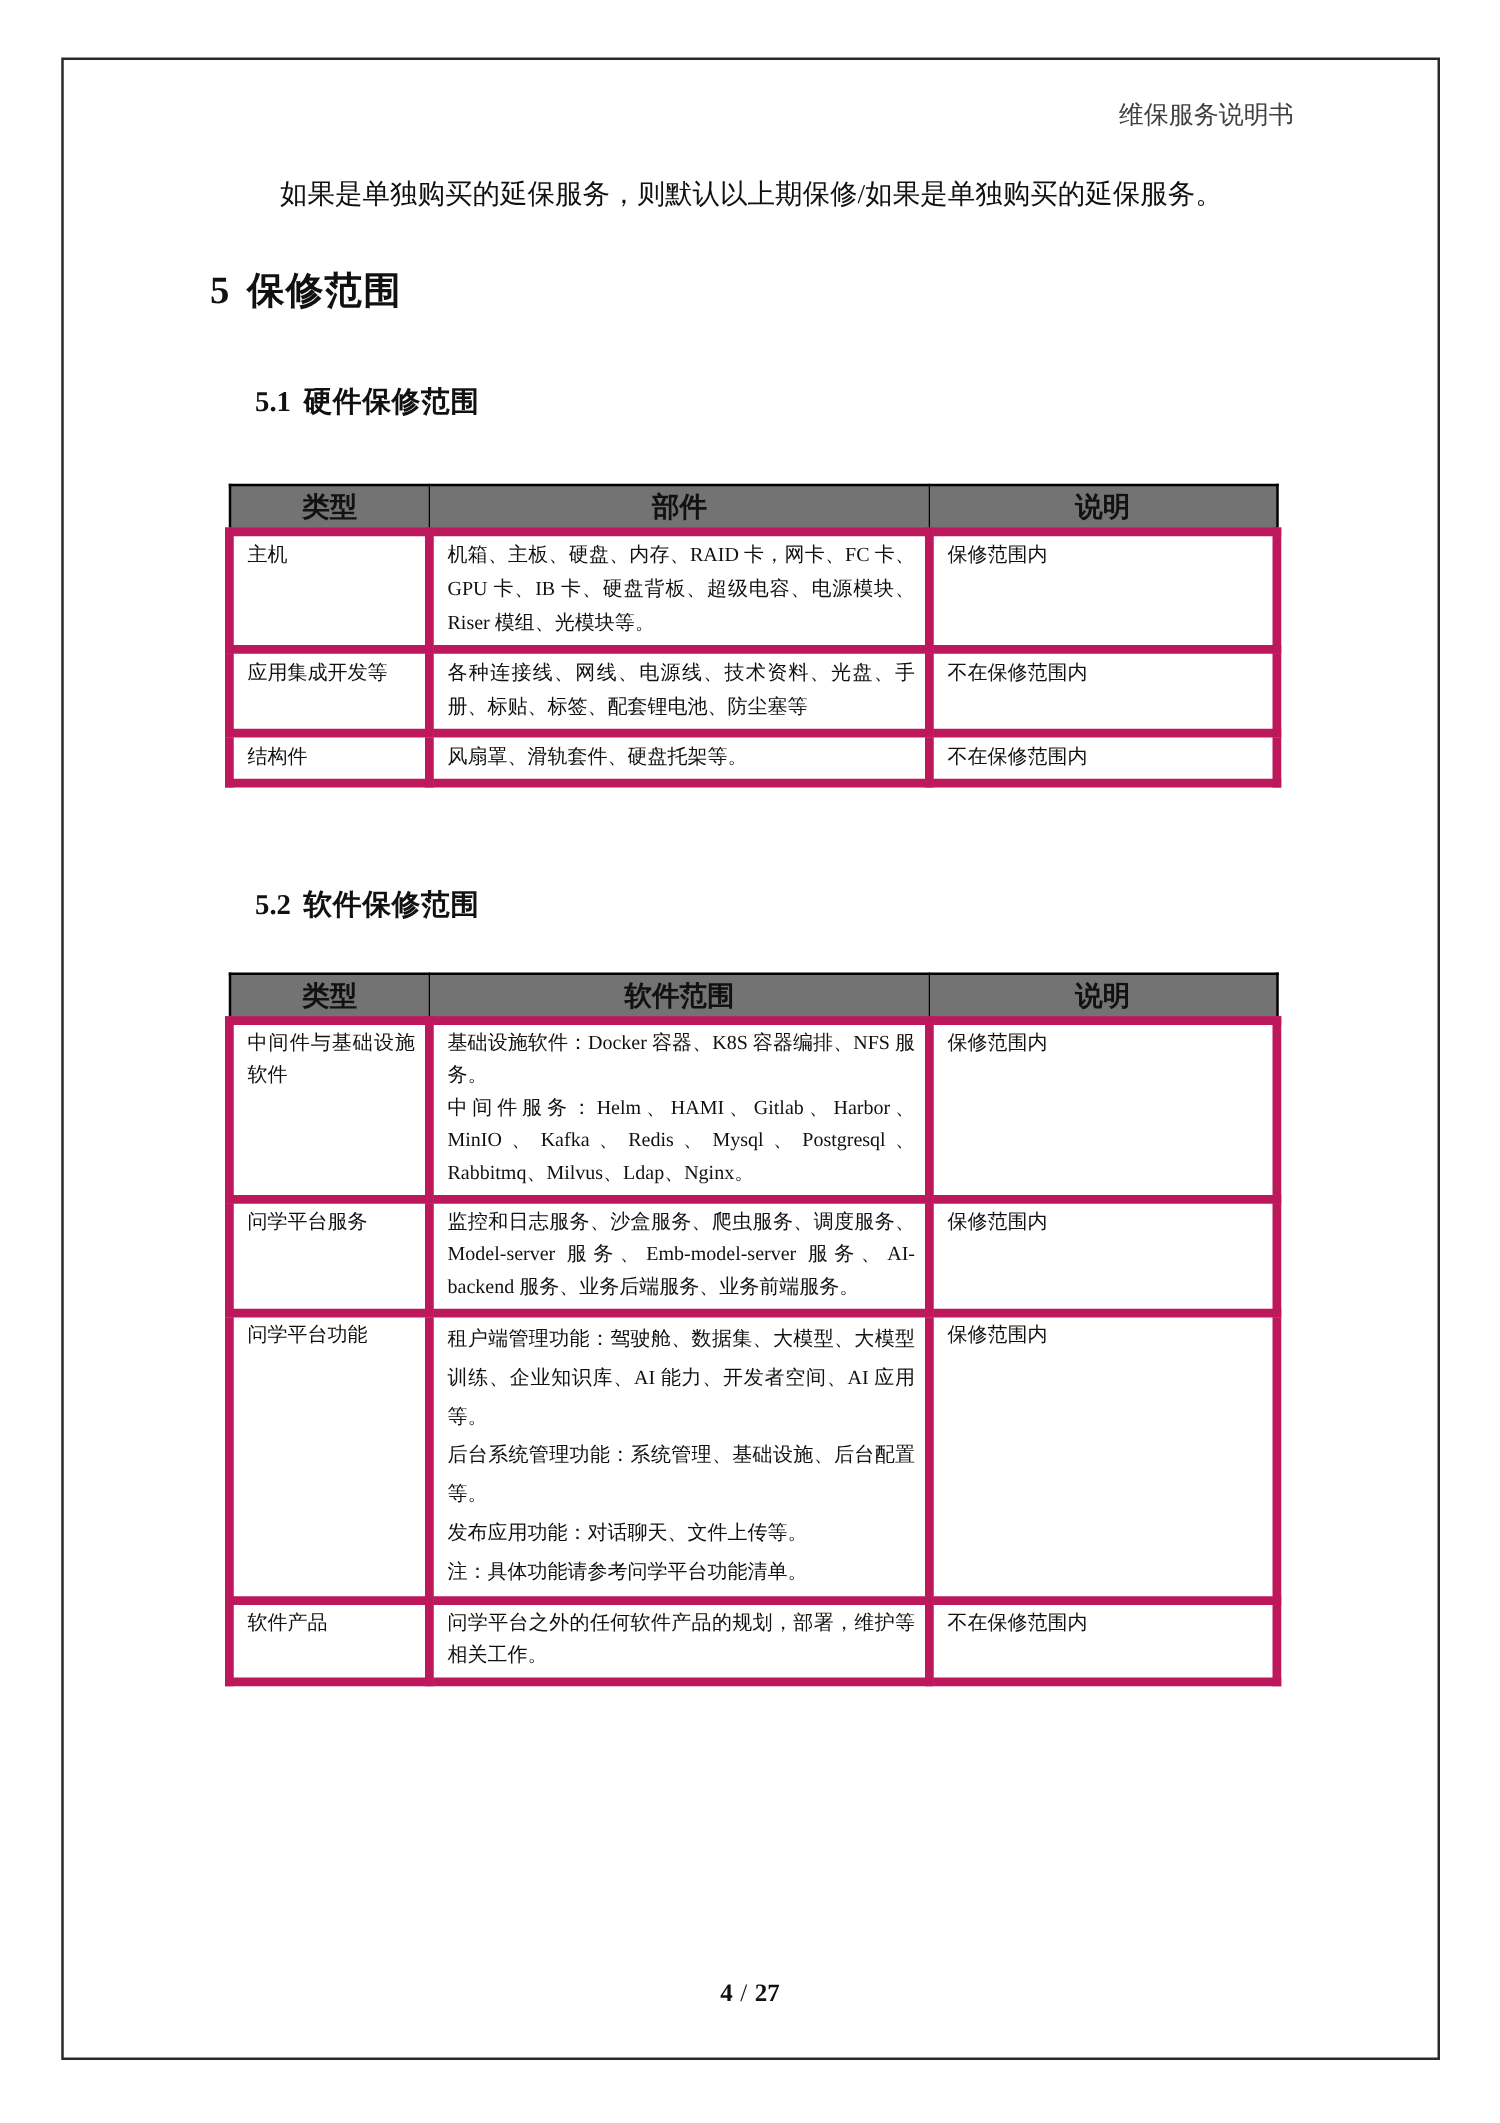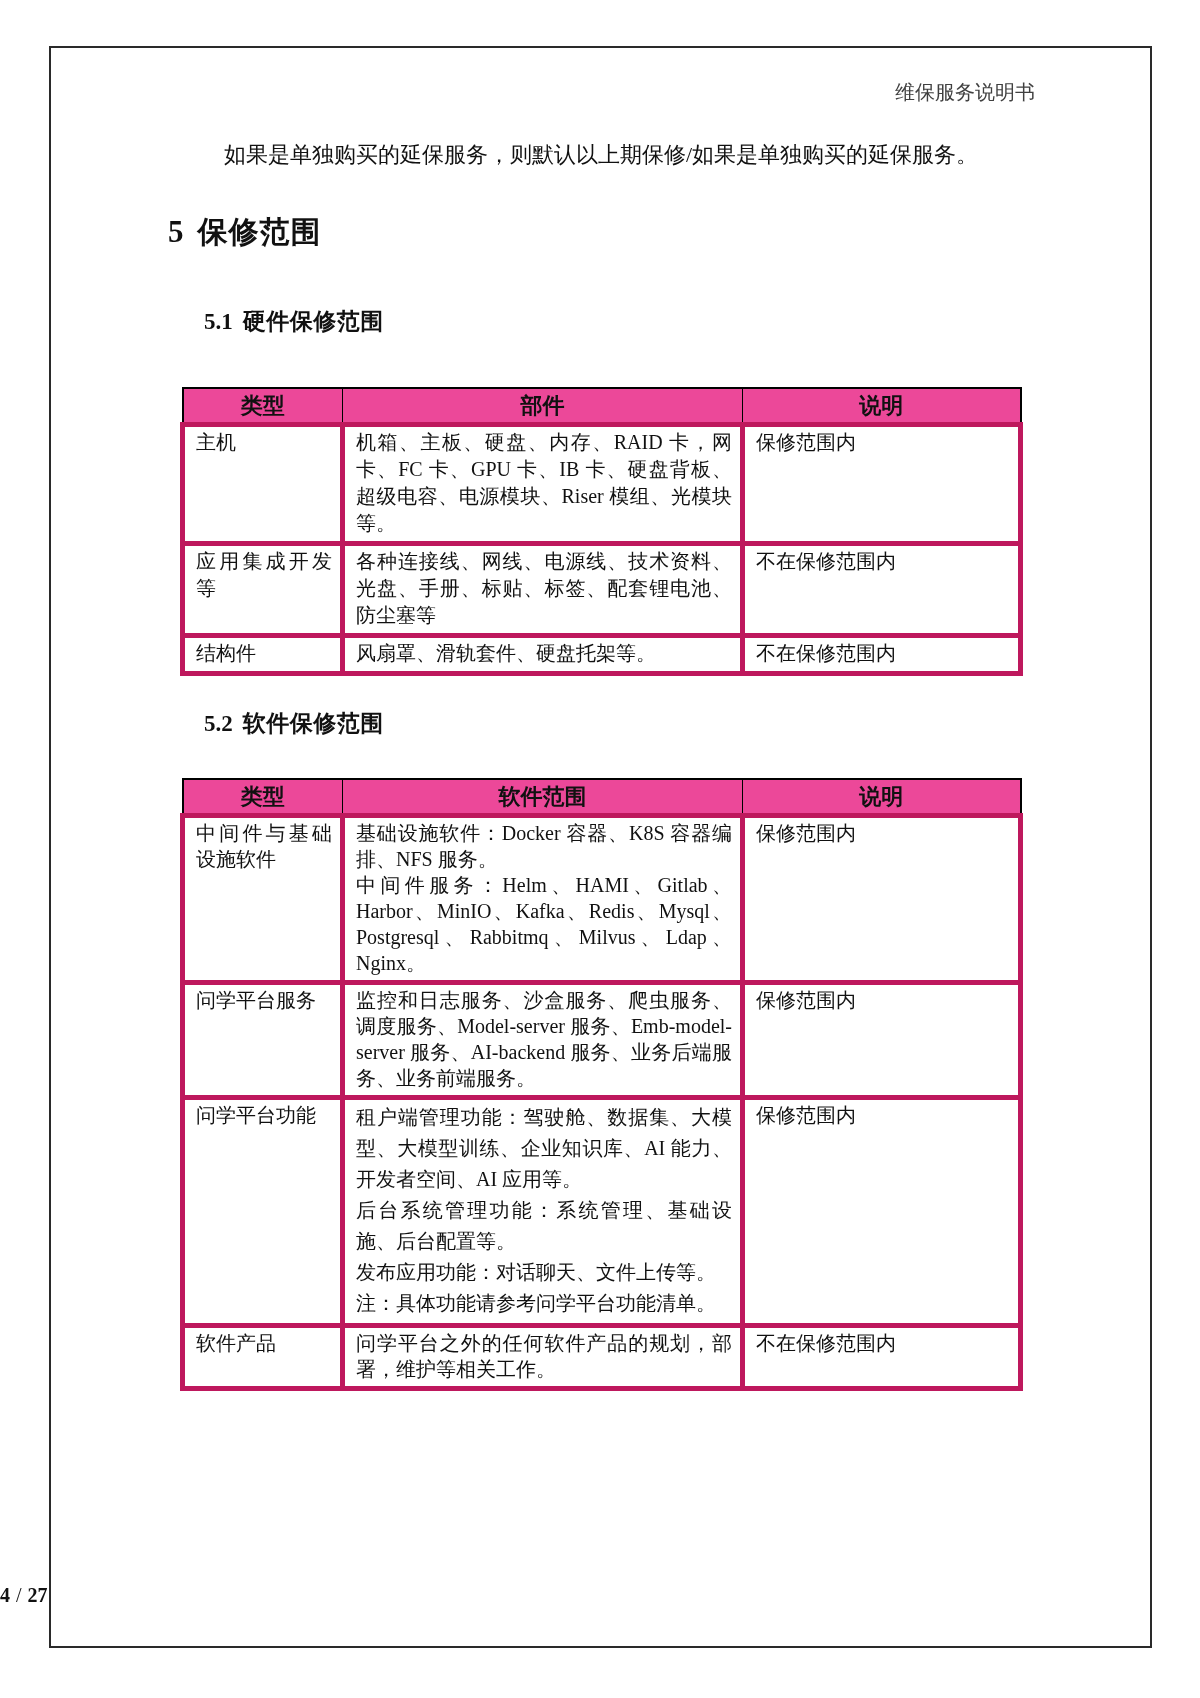--- a/index.html
+++ b/index.html
@@ -31,33 +31,33 @@
   table.tbl{
     position:absolute;left:180px;width:838px;border-collapse:collapse;
     border:2px solid #000;table-layout:fixed;
   }
   .tbl1{top:387px;}
   .tbl2{top:778px;}
   col.col-type{width:160px;}
   col.col-scope{width:400px;}
   col.col-note{width:278px;}
   .tbl th{
-    background:#ec4899;border:1px solid #000;border-bottom:2px solid #000;
+    background:#737373;border:1px solid #000;border-bottom:2px solid #000;
     font-size:22px;font-weight:700;text-align:center;padding:3px 4px;line-height:27px;
   }
   .tbl td{
-    border:5px solid #be185d;vertical-align:top;font-size:20px;
+    border:7px solid #be185d;vertical-align:top;font-size:16px;
     padding:2px 8px 4px 11px;text-align:justify;
   }
   .tbl1 td{line-height:27px;}
   .tbl2 td{line-height:26px;}
   .tbl2 tbody tr:nth-child(3) td.c-scope div{line-height:31px;}
   td.c-scope div{margin:0;}
   .footer{
-    position:absolute;top:1584px;left:0;width:1200px;text-align:left;
+    position:absolute;top:1584px;left:0;width:1200px;text-align:center;
     font-size:20px;font-weight:700;
   }
   .footer .sep{font-weight:400;margin:0 6px;}
 </style>
 </head>
 <body>
 
 <div class="page-border"></div>
 
 <div class="doc-header">维保服务说明书</div>

